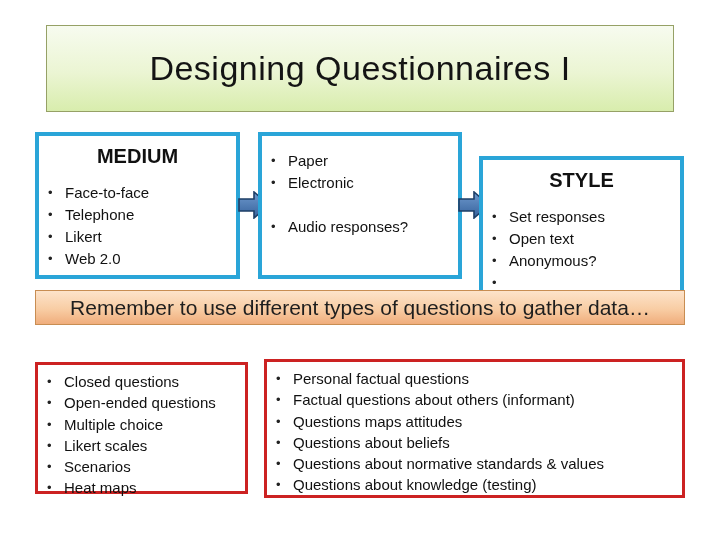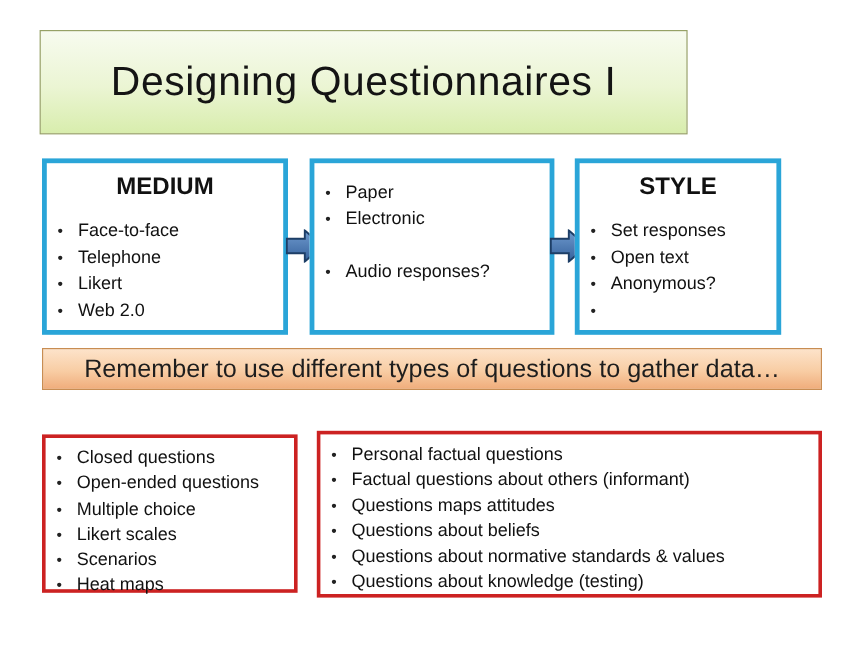--- a/index.html
+++ b/index.html
@@ -2,34 +2,34 @@
 <html><head>
 <meta charset="utf-8">
 <style>
   html,body{margin:0;padding:0;background:#ffffff;}
   .slide{
     position:relative;width:720px;height:540px;background:#ffffff;overflow:hidden;
     font-family:"Liberation Sans", sans-serif;color:#141414;
   }
   
   .title-box{
-    position:absolute;left:33px;top:25px;width:540px;height:87px;box-sizing:border-box;
+    position:absolute;left:46px;top:25px;width:628px;height:87px;box-sizing:border-box;
     border:1px solid #96a166;
     background:linear-gradient(180deg,#f7fbef 0%,#ebf5d3 55%,#d8edad 100%);
     display:flex;align-items:center;justify-content:center;
   }
   .title-text{font-size:34px;letter-spacing:0.5px;color:#141414;}
   
   .flow-box{
     position:absolute;top:132px;height:147px;box-sizing:border-box;background:#ffffff;
     border:4px solid #2aa5d8;
   }
   .flow-box.medium{left:35px;width:205px;}
   .flow-box.type{left:258px;width:204px;}
-  .flow-box.style{left:479px;width:172px;}
+  .flow-box.style{left:479px;width:205px;margin-top:24px;}
   .flow-header{margin-top:9px;text-align:center;font-size:20px;font-weight:bold;color:#111;}
   .bullet-list{margin:14px 0 0 0;padding:0 4px 0 9px;list-style:none;}
   .bullet-list li{display:flex;align-items:flex-start;font-size:15px;line-height:22px;color:#111;}
   .bullet{flex:0 0 17px;width:17px;font-size:13px;line-height:22px;color:#222;text-align:left;}
   .li-spacer{height:22px;}
   
   .flow-arrow{position:absolute;top:191px;width:32px;height:28px;}
   .flow-arrow.a1{left:238px;}
   .flow-arrow.a2{left:458px;}
   

